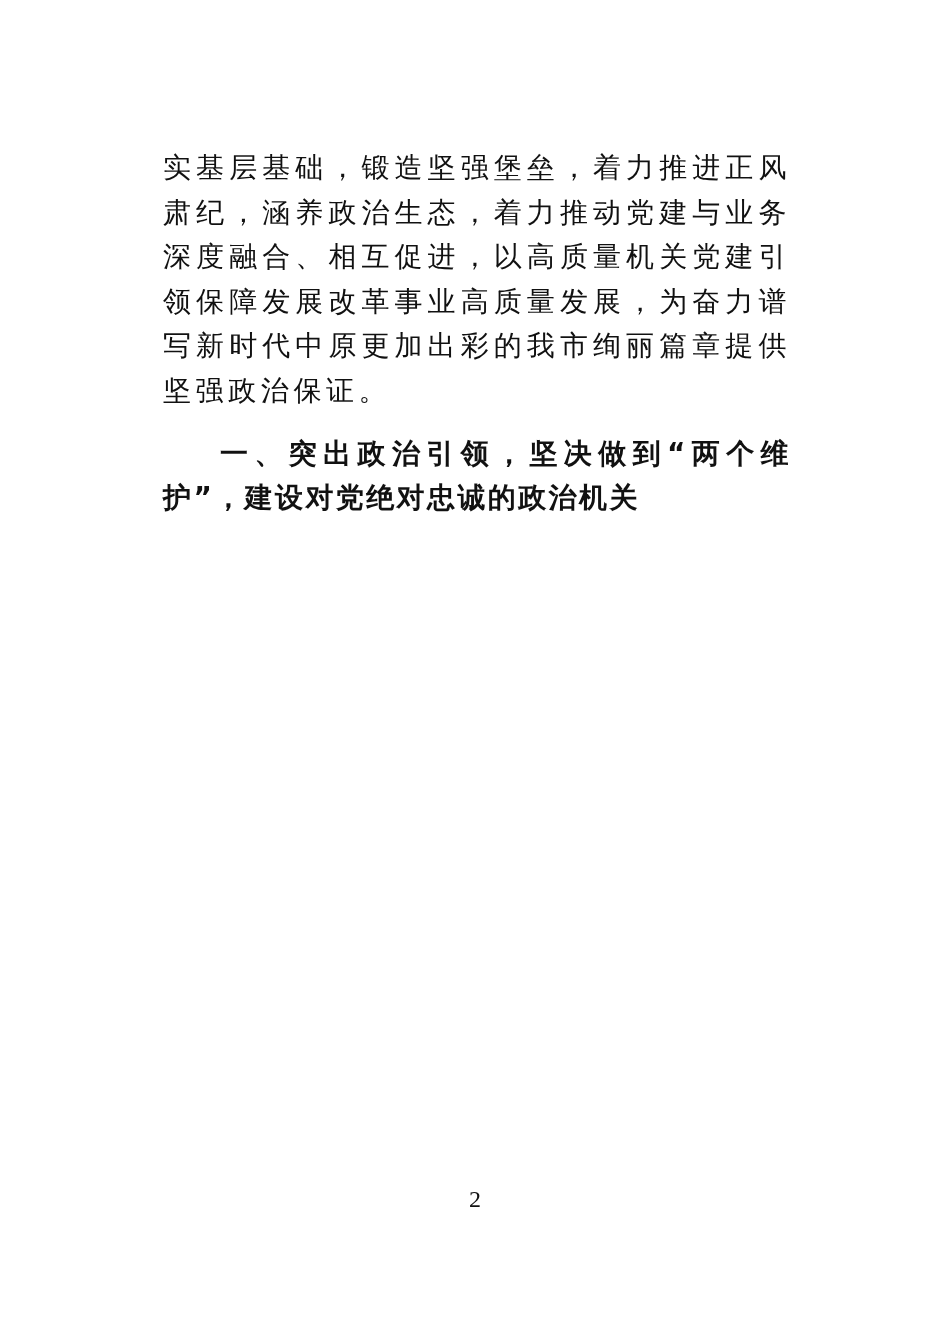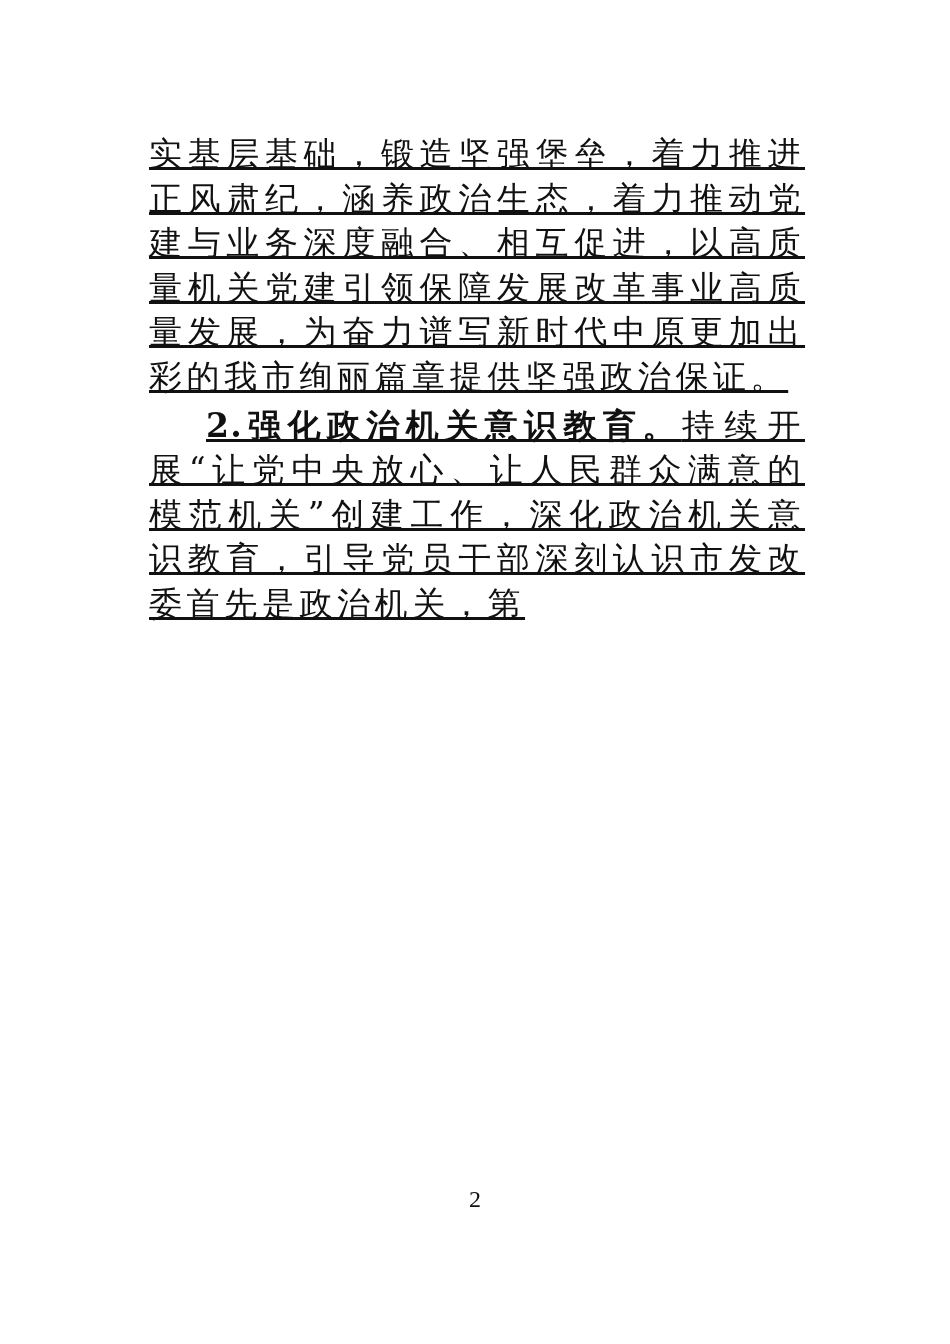--- a/index.html
+++ b/index.html
@@ -14,30 +14,29 @@
       overflow: hidden;
       color: #111111;
     }
     .page {
       position: absolute;
       left: 145px;
       top: 128px;
       width: 664px;
     }
     .para {
-      margin: 4px;
+      margin: 18px;
       font-family: "DejaVu Serif", "Liberation Serif", serif;
-      font-size: 33px;
+      font-size: 28px;
       line-height: 44.6px;
       letter-spacing: 4.6px;
       text-align: justify;
       text-justify: inter-character;
       word-break: break-all;
       font-weight: normal;
-      text-decoration: underline;
     }
     .indent { text-indent: 57px; }
     .heading {
       font-family: "DejaVu Sans", "Liberation Sans", sans-serif;
       font-weight: bold;
       letter-spacing: 2.4px;
     }
     .lead {
       font-family: "DejaVu Serif", "Liberation Serif", serif;
       font-weight: bold;
@@ -54,20 +53,20 @@
       color: #111111;
     }
   </style>
 </head>
 <body>
 
 <div class="page">
 
   <p class="para">实基层基础，锻造坚强堡垒，着力推进正风肃纪，涵养政治生态，着力推动党建与业务深度融合、相互促进，以高质量机关党建引领保障发展改革事业高质量发展，为奋力谱写新时代中原更加出彩的我市绚丽篇章提供坚强政治保证。</p>
 
+  <p class="para indent heading">一、突出政治引领，坚决做到“两个维护”，建设对党绝对忠诚的政治机关</p>
 
 
 
-  <p class="para indent"><span class="lead">2.强化政治机关意识教育。</span><span>持续开展“让党中央放心、让人民群众满意的模范机关”创建工作，深化政治机关意识教育，引导党员干部深刻认识市发改委首先是政治机关，第</span></p>
 
 </div>
 
 <div class="page-number">2</div>
 
 </body></html>

